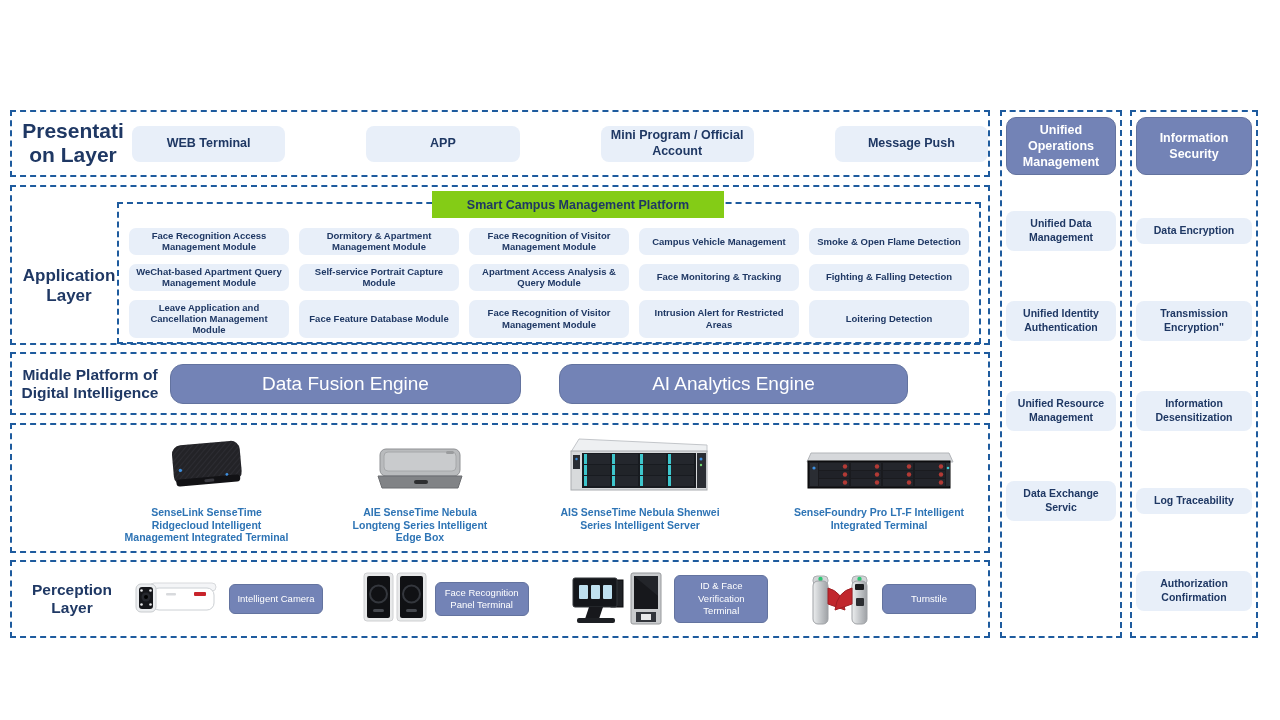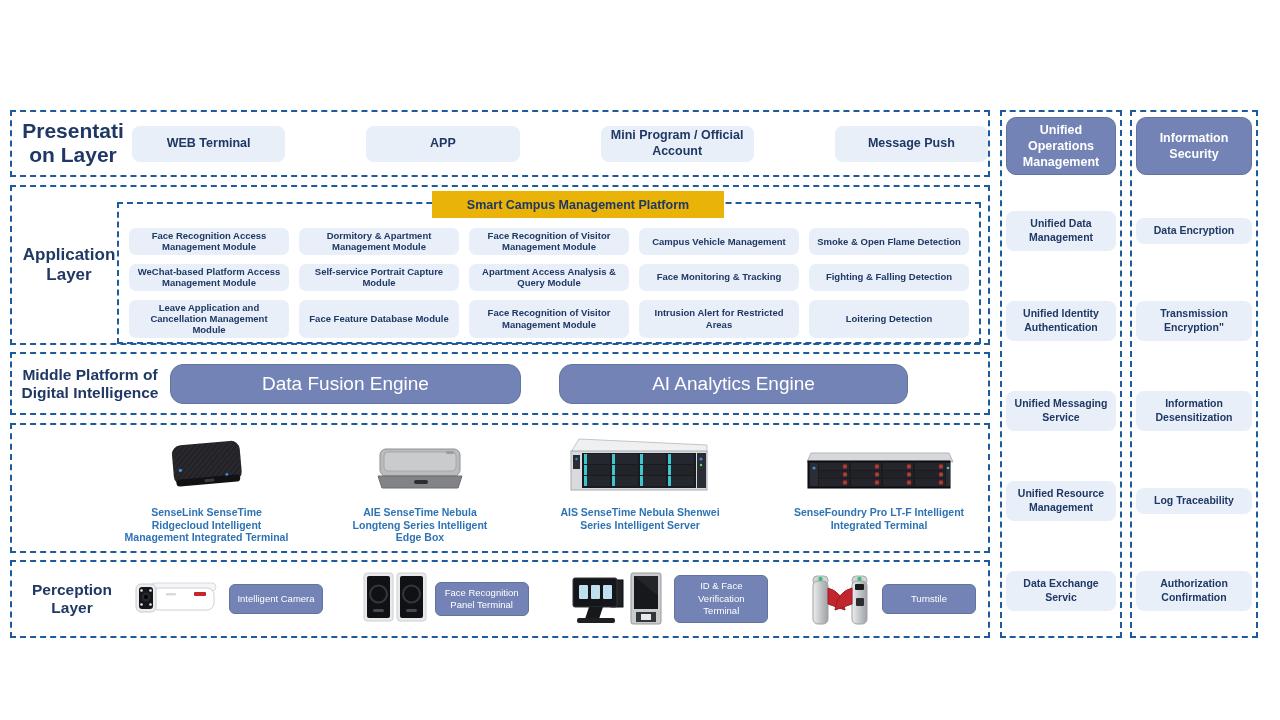--- a/index.html
+++ b/index.html
@@ -28,25 +28,25 @@
 
   
   #presentation { left: 10px; top: 110px; width: 980px; height: 67px; }
   #presentation .layer-label { left: 10px; width: 102px; font-size: 21px; }
   #presentation .row { position: absolute; left: 120px; top: 0; right: 0; height: 100%;
     display: flex; align-items: center; gap: 81px; }
   .p-btn { width: 170px; height: 36px; font-size: 12.5px; line-height: 1.25; }
 
   
   #application { left: 10px; top: 185px; width: 980px; height: 160px; }
-  #application .layer-label { left: 2px; width: 110px; font-size: 17px; }
+  #application .layer-label { left: 2px; width: 110px; font-size: 17px; margin-top: 21px; }
   #app-inner { position: absolute; left: 105px; top: 15px; width: 864px; height: 142px;
     border: 2px dashed #1e5b9e; }
   #platform-title { position: absolute; left: 313px; top: -13px; width: 292px; height: 27px;
-    background: #eab308; color: #1f3864; font-weight: bold; font-size: 12.5px;
+    background: #84cc16; color: #1f3864; font-weight: bold; font-size: 12.5px;
     display: flex; align-items: center; justify-content: center; z-index: 2; }
   #modules { position: absolute; left: 10px; right: 10px; top: 24px; bottom: 6px;
     display: grid; grid-template-columns: repeat(5, 1fr); gap: 9px 10px; }
   .module { font-size: 9.5px; line-height: 1.2; border-radius: 7px; padding: 2px 5px; }
 
   
   #middle { left: 10px; top: 352px; width: 980px; height: 63px; }
   #middle .layer-label { left: 2px; width: 152px; font-size: 15.5px; }
   .engine { position: absolute; top: 10px; height: 40px; border-radius: 13px;
     font-size: 19px; font-weight: normal; }
@@ -99,21 +99,21 @@
 <div class="dashedbox" id="application">
   <div class="layer-label">Application Layer</div>
   <div id="app-inner">
     <div id="platform-title">Smart Campus Management Platform</div>
     <div id="modules">
       <div class="pill module">Face Recognition Access Management Module</div>
       <div class="pill module">Dormitory &amp; Apartment Management Module</div>
       <div class="pill module">Face Recognition of Visitor Management Module</div>
       <div class="pill module">Campus Vehicle Management</div>
       <div class="pill module">Smoke &amp; Open Flame Detection</div>
-      <div class="pill module">WeChat-based Platform Access Management Module</div>
+      <div class="pill module">WeChat-based Apartment Query Management Module</div>
       <div class="pill module">Self-service Portrait Capture Module</div>
       <div class="pill module">Apartment Access Analysis &amp; Query Module</div>
       <div class="pill module">Face Monitoring &amp; Tracking</div>
       <div class="pill module">Fighting &amp; Falling Detection</div>
       <div class="pill module">Leave Application and Cancellation Management Module</div>
       <div class="pill module">Face Feature Database Module</div>
       <div class="pill module">Face Recognition of Visitor Management Module</div>
       <div class="pill module">Intrusion Alert for Restricted Areas</div>
       <div class="pill module">Loitering Detection</div>
     </div>
@@ -339,23 +339,20 @@
 <div class="dashedbox" id="colA">
   <div class="slate col-header">Unified Operations Management</div>
   <div class="col-items">
     <div class="slot">
         <div class="pill col-pill">Unified Data Management</div>
       </div>
     <div class="slot">
         <div class="pill col-pill">Unified Identity Authentication</div>
       </div>
     <div class="slot">
-        <div class="pill col-pill">Unified Messaging Service</div>
-      </div>
-    <div class="slot">
         <div class="pill col-pill">Unified Resource Management</div>
       </div>
     <div class="slot">
         <div class="pill col-pill">Data Exchange Servic</div>
       </div>
   </div>
 </div>
 
 <div class="dashedbox" id="colB">
   <div class="slate col-header">Information Security</div>

